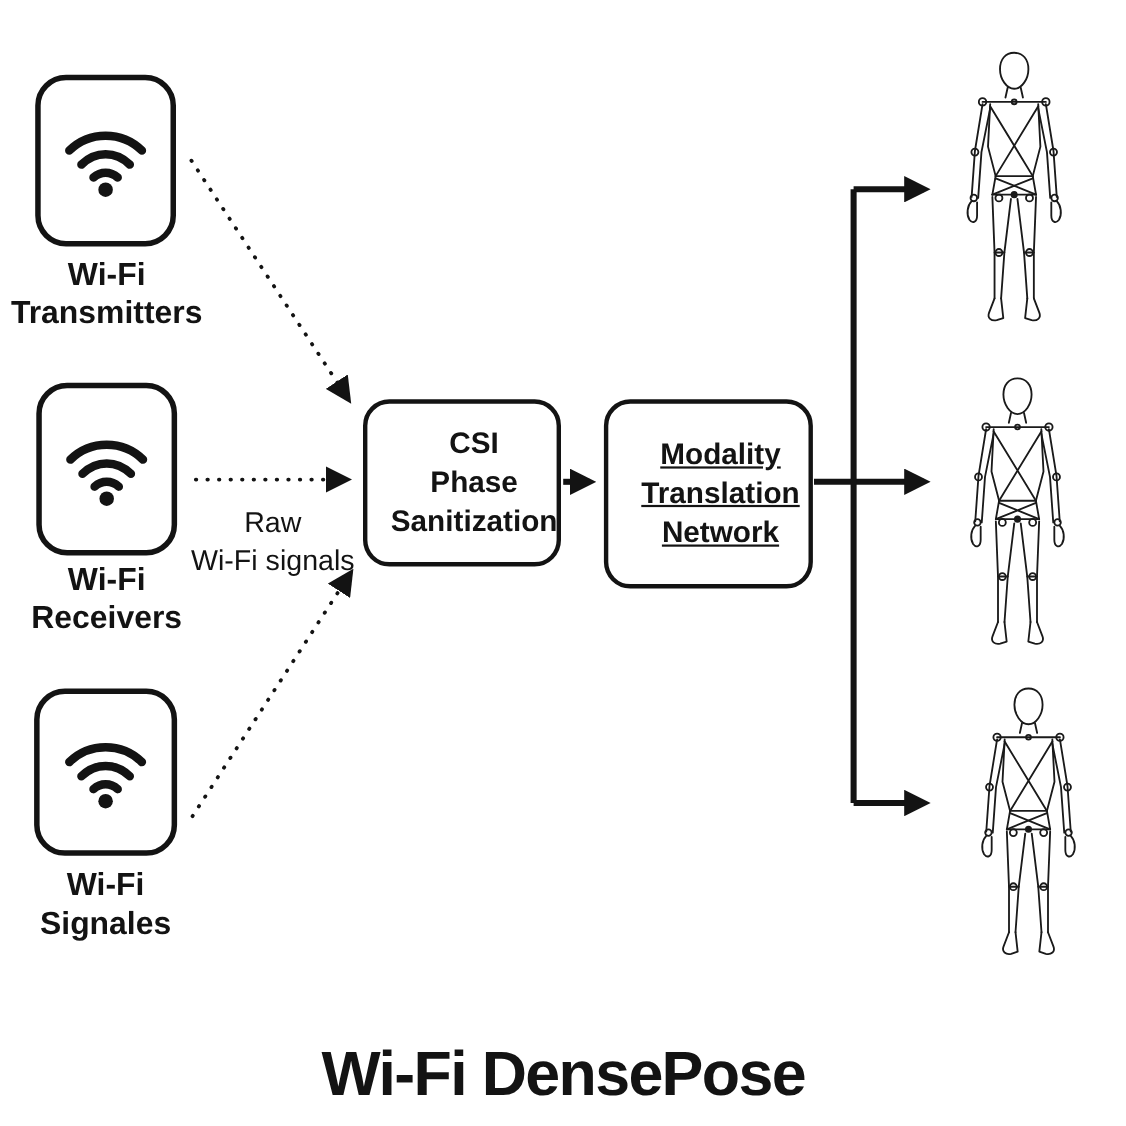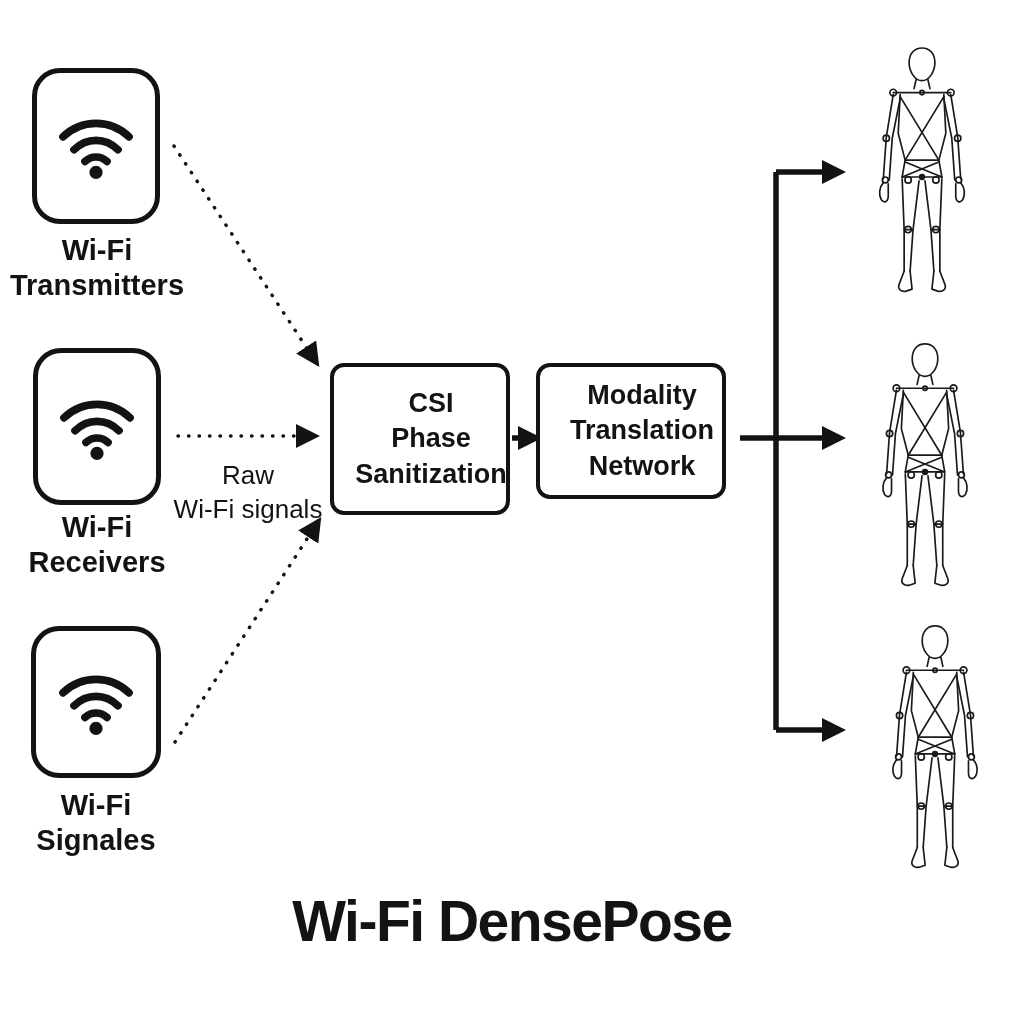--- a/index.html
+++ b/index.html
@@ -4,21 +4,21 @@
 <style>
   * { box-sizing: border-box; margin: 0; padding: 0; }
   html, body { background: #ffffff; }
   body { font-family: "Liberation Sans", sans-serif; color: #131313; }
   .canvas { position: relative; width: 1024px; height: 1024px; background: #ffffff; overflow: hidden; }
   .overlay { position: absolute; left: 0; top: 0; pointer-events: none; }
   .wifi-box { position: absolute; border: 5px solid #131313; border-radius: 28px;
               display: flex; align-items: center; justify-content: center; background: #ffffff; }
   .node-label { position: absolute; width: 212px; text-align: center; font-weight: bold;
                 font-size: 29px; line-height: 1.22; white-space: pre-line; color: #131313; }
-  .flow-box { position: absolute; border: 4px solid #131313; border-radius: 14px;
+  .flow-box { position: absolute; border: 4px solid #131313; border-radius: 24px;
               display: flex; align-items: center; justify-content: center; text-align: center;
               font-weight: bold; font-size: 27px; line-height: 1.32; white-space: pre-line;
               background: #ffffff; color: #131313; padding-left: 22px; }
   .edge-label { position: absolute; font-size: 26px; font-weight: normal; text-align: center;
                 white-space: pre-line; line-height: 1.3; color: #131313; }
   .human { position: absolute; }
   .title { position: absolute; left: 0; width: 100%; text-align: center; font-weight: bold;
            font-size: 57px; letter-spacing: -1.5px; color: #131313; }
 </style>
 </head>
@@ -119,29 +119,29 @@
   </div>
   <div class="node-label" style="left:-10px; top:788px;">Wi-Fi
 Signales</div>
 
   <div class="edge-label" style="left:166px; top:459px; width:164px;">Raw
 Wi-Fi signals</div>
 
   <div class="flow-box" style="left:330px; top:363px; width:180px; height:152px;">CSI
 Phase
 Sanitization</div>
-  <div class="flow-box" style="left:536px; top:363px; width:190px; height:136px;">Modality
+  <div class="flow-box" style="left:549px; top:363px; width:190px; height:172px;text-decoration:underline;">Modality
 Translation
 Network</div>
 
   <svg class="human" style="left:858px; top:44px;" width="128" height="258" viewBox="0 0 120 260">
     <use href="#human-figure"></use>
   </svg>
   <svg class="human" style="left:862px; top:340px;" width="126" height="256" viewBox="0 0 120 260">
     <use href="#human-figure"></use>
   </svg>
   <svg class="human" style="left:874px; top:622px;" width="122" height="256" viewBox="0 0 120 260">
     <use href="#human-figure"></use>
   </svg>
 
-  <div class="title" style="top:888px;">Wi-Fi DensePose</div>
+  <div class="title" style="top:943px;">Wi-Fi DensePose</div>
 
 </div>
 
 </body></html>

